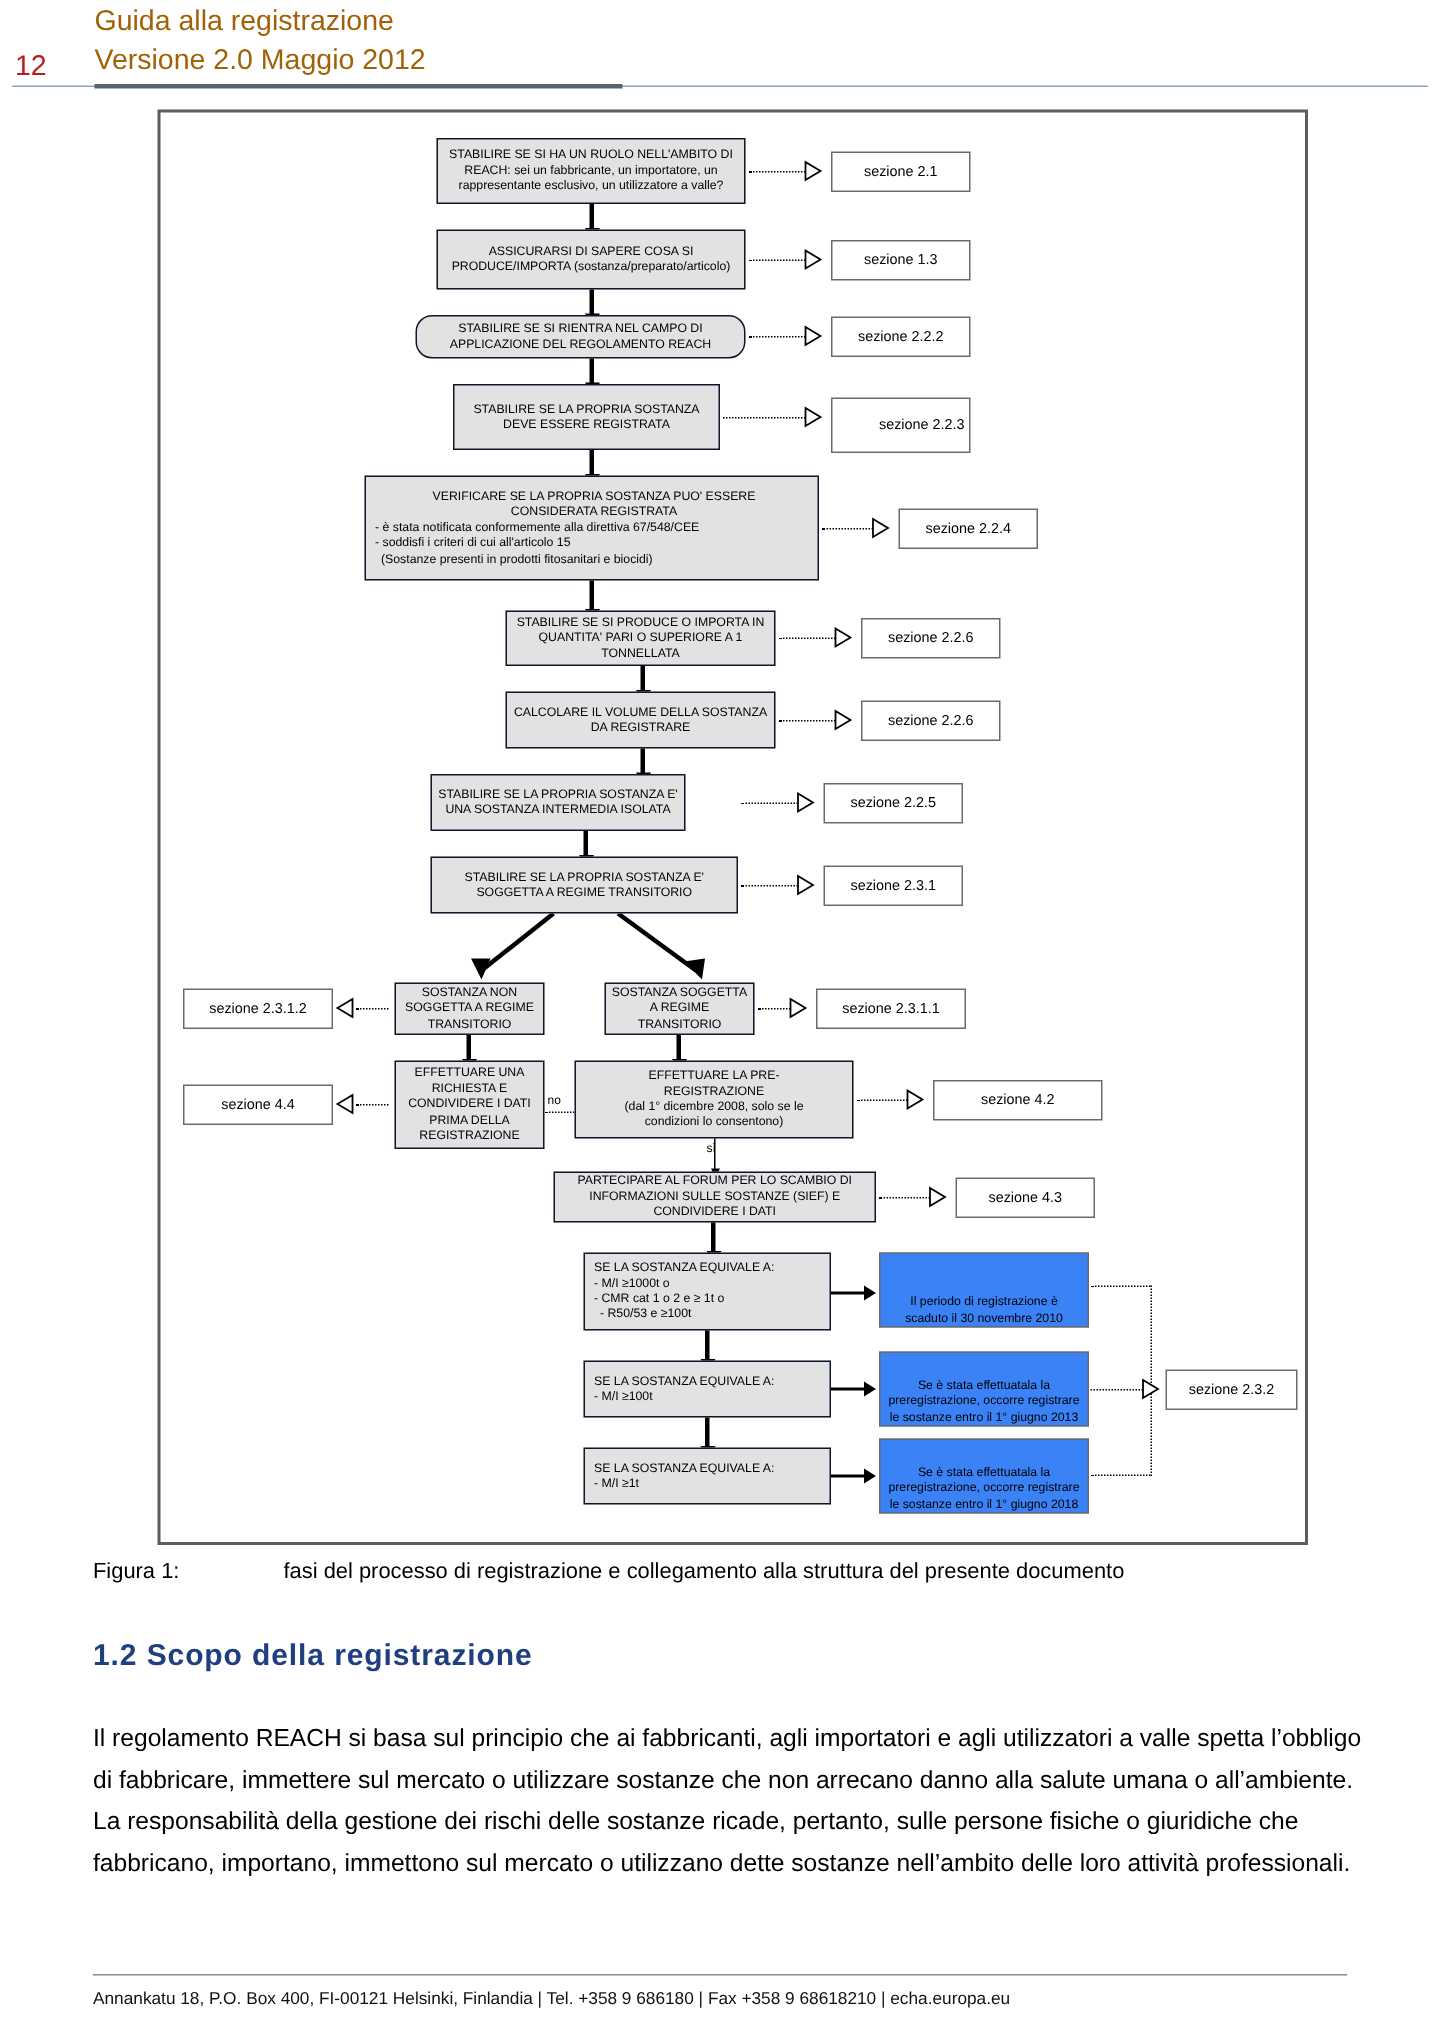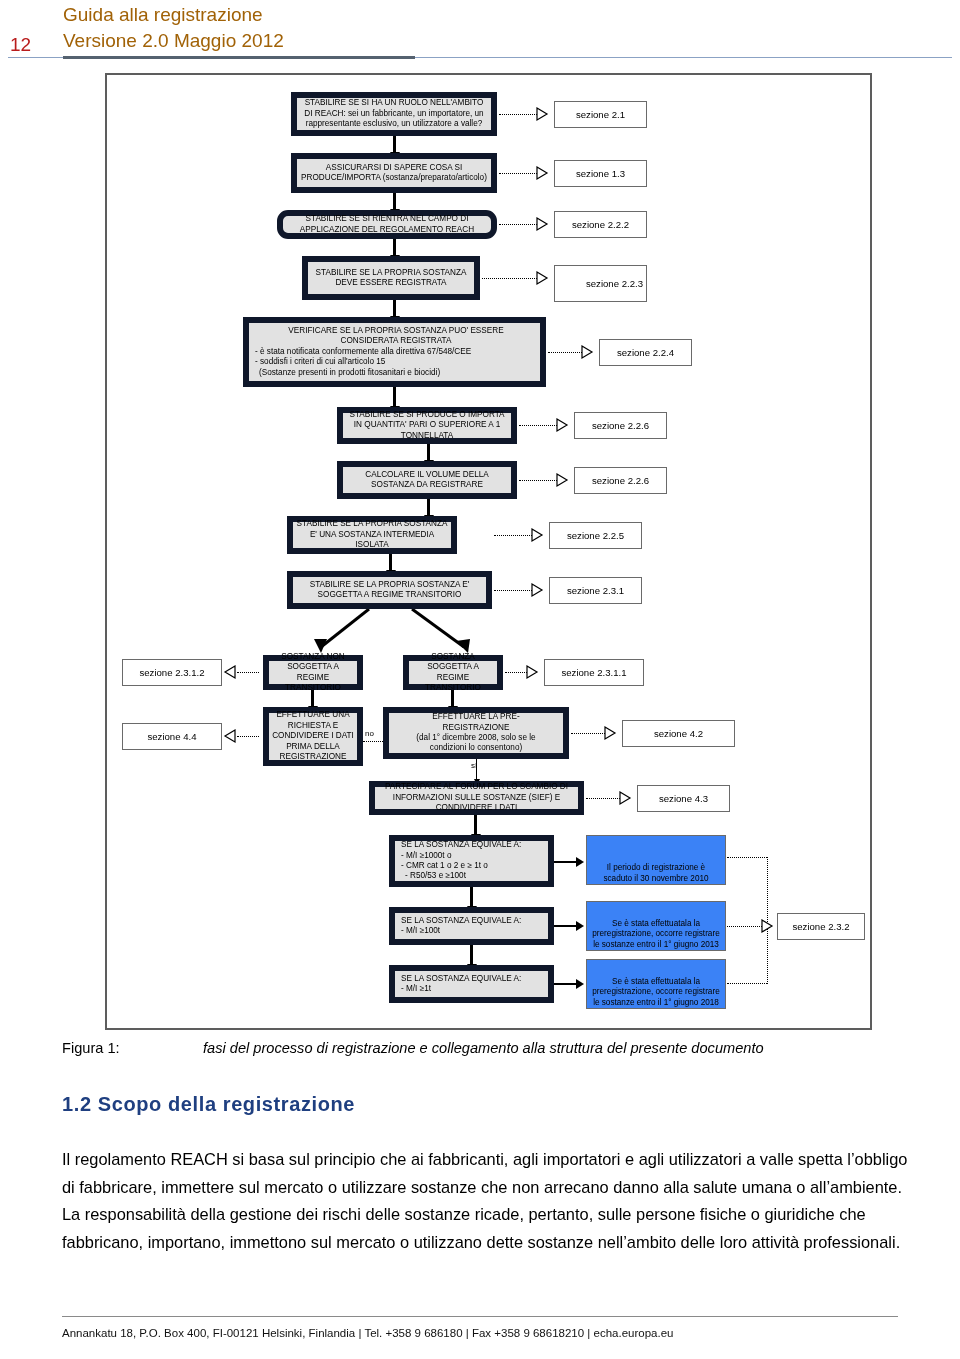--- a/index.html
+++ b/index.html
@@ -14,21 +14,21 @@
   .hdr-lines{position:absolute;left:63px;top:2px;color:#a16207;font-size:19px;line-height:26px;}
   .hdr-rule-thin{position:absolute;left:8px;top:57px;width:944px;height:1px;background:#8ba2c4;}
   .hdr-rule-thick{position:absolute;left:63px;top:56px;width:352px;height:3px;background:#556270;}
 
   
   .figure-frame{position:absolute;left:105px;top:73px;width:763px;height:953px;
     border:2px solid #5d5d5d;background:#fff;}
   .fig-inner{position:relative;width:100%;height:100%;}
 
   
-  .pbox{position:absolute;box-sizing:border-box;background:#e2e2e2;border:6px solid #0f172a;
+  .pbox{position:absolute;box-sizing:border-box;background:#e2e2e2;border:1px solid #0f172a;
     display:flex;align-items:center;justify-content:center;text-align:center;
     font-size:8.2px;line-height:10.4px;padding:2px 3px;}
   .pbox.left{justify-content:flex-start;text-align:left;padding-left:6px;}
   .pbox .tx{width:100%;}
   .sbox{position:absolute;box-sizing:border-box;background:#ffffff;border:1px solid #6a6a6a;
     display:flex;align-items:center;justify-content:center;text-align:center;
     font-size:9.6px;line-height:12px;}
   .wbox{position:absolute;box-sizing:border-box;background:#3b82f6;border:1px solid #6a6a6a;
     display:flex;align-items:flex-end;justify-content:center;text-align:center;
     font-size:8.2px;line-height:10.4px;padding:0 4px;}
@@ -46,21 +46,21 @@
     border-top:5px solid transparent;border-bottom:5px solid transparent;border-left:8px solid #000;}
   svg.tri{display:block;overflow:visible;}
   .dotline{position:absolute;border-top:1.6px dotted #000;height:0;}
   .dotvline{position:absolute;border-left:1.6px dotted #000;width:0;}
   .diagarr{position:absolute;}
   .lbl{position:absolute;font-size:8px;}
 
   
   .fig-caption{position:absolute;left:62px;top:1038px;width:880px;font-size:14.6px;line-height:21px;}
   .fig-caption .cap-key{position:absolute;left:0;top:0;}
-  .fig-caption .cap-txt{position:absolute;left:141px;top:0;width:740px;font-style:italic;}
+  .fig-caption .cap-txt{position:absolute;left:127px;top:0;width:740px;}
   .sec-head{position:absolute;left:62px;top:1093px;font-size:20px;font-weight:bold;color:#1f3f80;letter-spacing:.6px;}
   .body-par{position:absolute;left:62px;top:1146px;width:852px;font-size:16.4px;line-height:27.6px;text-align:left;}
   .footer-rule{position:absolute;left:62px;top:1316px;width:836px;height:1px;background:#8a8a8a;}
   .footer-txt{position:absolute;left:62px;top:1327px;width:860px;font-size:11.5px;color:#111;}
 </style>
 </head>
 <body>
 
 <div class="page-header">
   <div class="pg-num">12</div>

